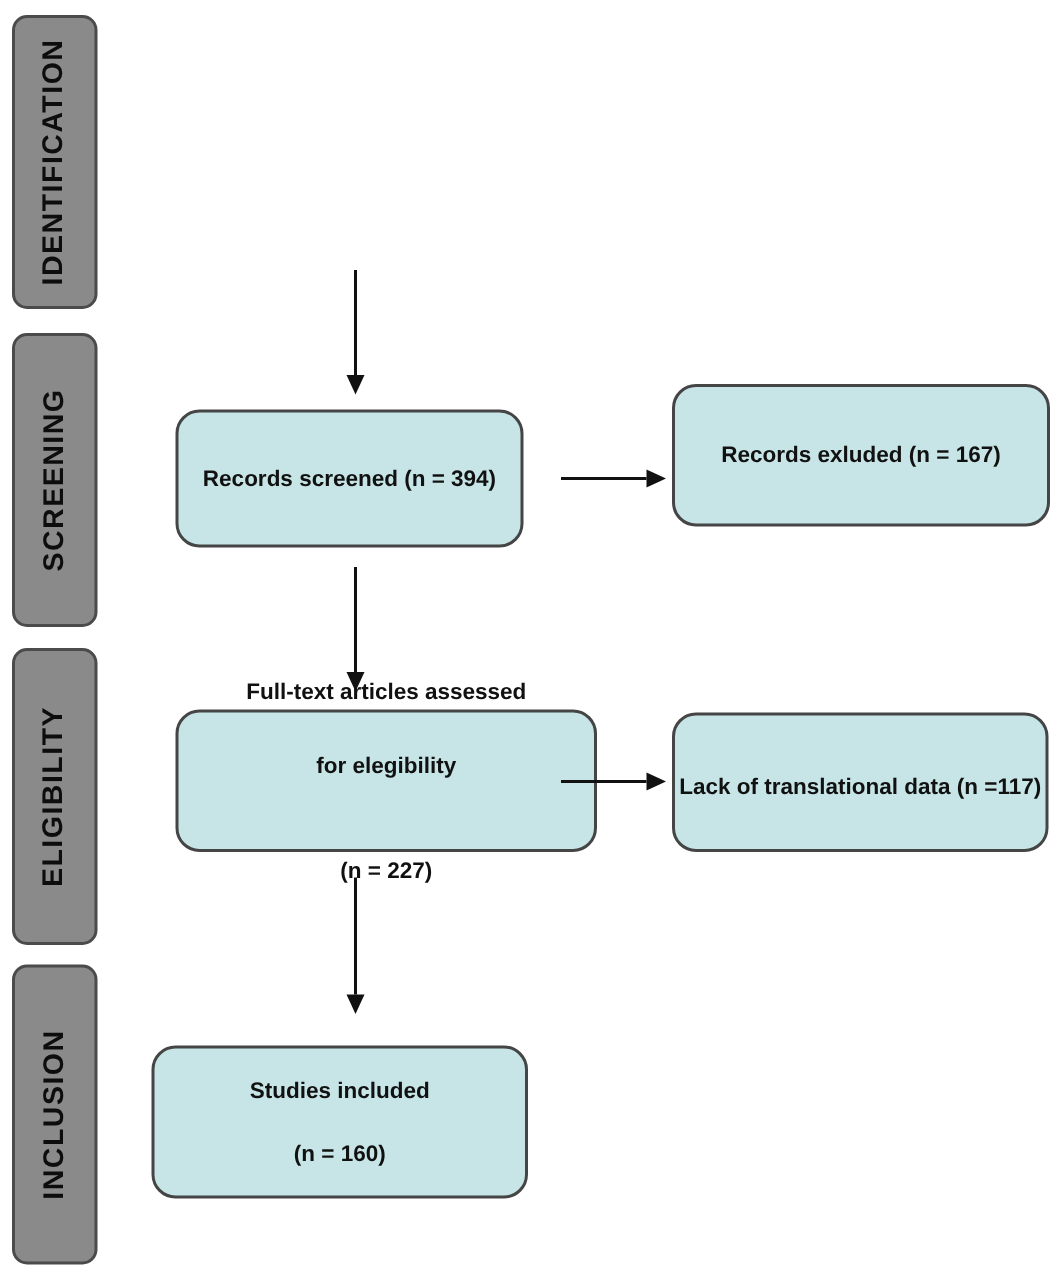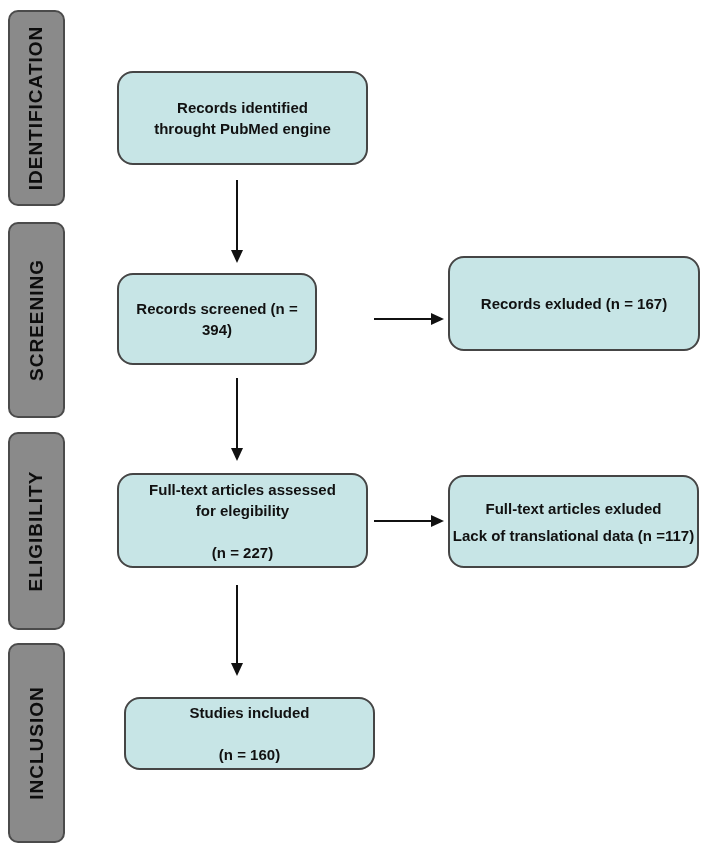--- a/index.html
+++ b/index.html
@@ -54,25 +54,25 @@
     align-items: center;
     justify-content: center;
     text-align: center;
     color: #111111;
     font-size: 15px;
     font-weight: bold;
     line-height: 21px;
     padding: 2px;
   }
   #box-identification      { left: 117px; top: 71px;  width: 251px; height: 94px; }
-  #box-screened            { left: 117px; top: 273px; width: 200px; height: 92px; align-items: flex-end; }
+  #box-screened            { left: 117px; top: 273px; width: 232px; height: 92px; }
   #box-records-excluded    { left: 448px; top: 256px; width: 252px; height: 95px; }
-  #box-fulltext-assessed   { left: 117px; top: 473px; width: 251px; height: 95px; }
+  #box-fulltext-assessed   { left: 117px; top: 473px; width: 281px; height: 95px; gap: 28px; }
   #box-fulltext-excluded   { left: 448px; top: 475px; width: 251px; height: 93px; }
-  #box-included            { left: 124px; top: 697px; width: 251px; height: 73px; }
+  #box-included            { left: 101px; top: 697px; width: 251px; height: 102px; }
 
   .gap-line   { margin-top: 21px; }
   .plain-line { font-weight: bold; margin-top: 6px; white-space: nowrap; }
 
   
   .varrow {
     position: absolute;
     width: 12px;
     display: flex;
     flex-direction: column;
@@ -124,41 +124,36 @@
   <div class="stage" id="stage-screening">
     <span class="stage-label">SCREENING</span>
   </div>
   <div class="stage" id="stage-eligibility">
     <span class="stage-label">ELIGIBILITY</span>
   </div>
   <div class="stage" id="stage-inclusion">
     <span class="stage-label">INCLUSION</span>
   </div>
 
-  <div class="flow-box" id="box-identification">
-    <div>Records identified</div>
-    <div>throught PubMed engine</div>
-  </div>
 
   <div class="flow-box" id="box-screened">
     <div>Records screened (n = 394)</div>
   </div>
 
   <div class="flow-box" id="box-records-excluded">
     <div>Records exluded (n = 167)</div>
   </div>
 
   <div class="flow-box" id="box-fulltext-assessed">
     <div>Full-text articles assessed</div>
     <div>for elegibility</div>
     <div class="gap-line">(n = 227)</div>
   </div>
 
   <div class="flow-box" id="box-fulltext-excluded">
-    <div>Full-text articles exluded</div>
     <div class="plain-line">Lack of translational data (n =117)</div>
   </div>
 
   <div class="flow-box" id="box-included">
     <div>Studies included</div>
     <div class="gap-line">(n = 160)</div>
   </div>
 
   <div class="varrow" id="arrow-identification-to-screened">
     <div class="shaft"></div>

